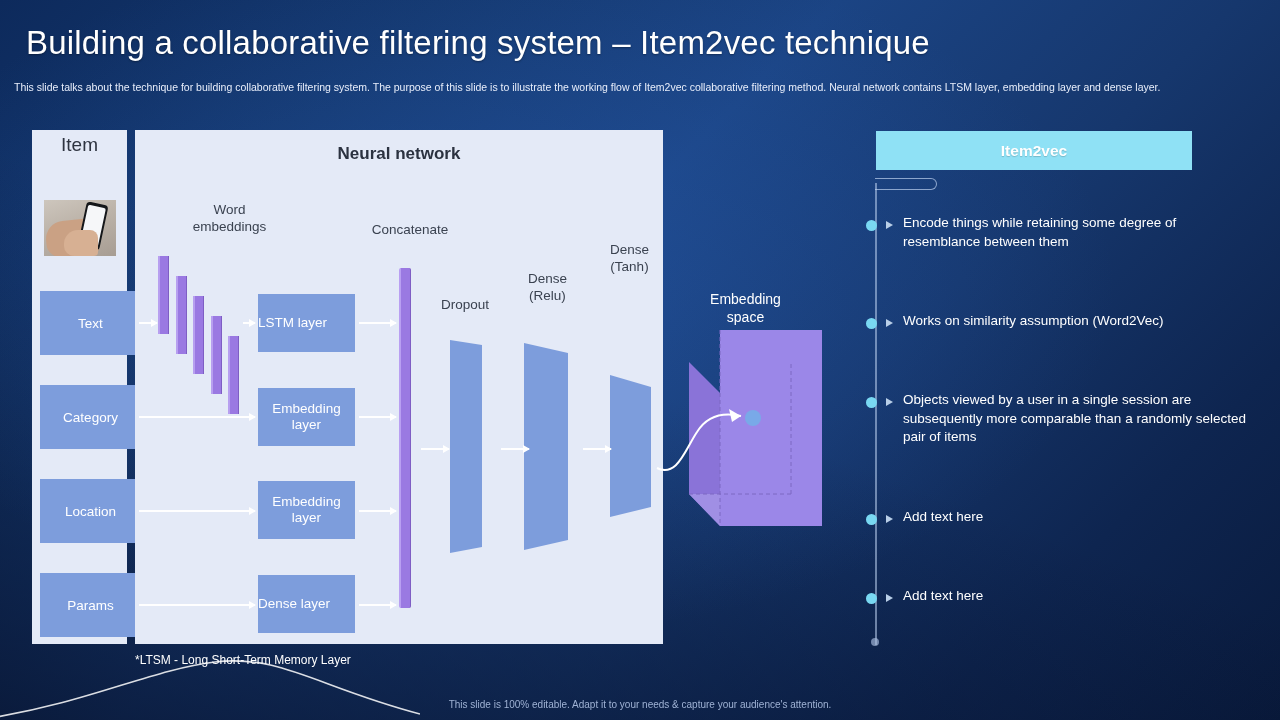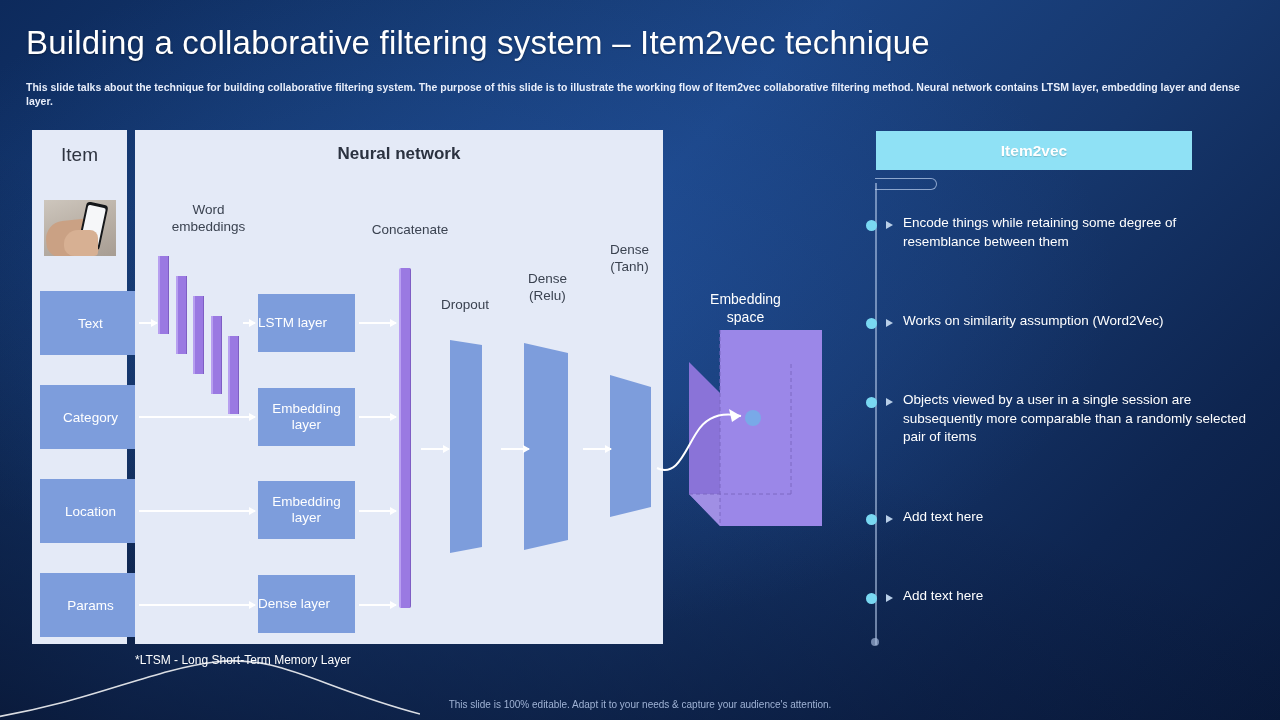--- a/index.html
+++ b/index.html
@@ -27,32 +27,32 @@
   .swoosh { position: absolute; left: 0; bottom: 0; width: 420px; height: 110px; pointer-events: none; }
 
   
   .title {
     position: absolute; left: 26px; top: 24px;
     font-size: 33px; font-weight: 400; color: #ffffff;
     letter-spacing: .2px; white-space: nowrap;
     text-shadow: 0 1px 2px rgba(0,0,0,.35);
   }
   .subtitle {
-    position: absolute; left: 26px; top: 80px; width: 1230px;
-    font-size: 10.5px; font-weight: bold; color: #e8eefb; line-height: 1.35;
+    position: absolute; left: 14px; top: 80px; width: 1230px;
+    font-size: 10.5px; font-weight: normal; color: #e8eefb; line-height: 1.35;
   }
 
   
   .item-panel {
     position: absolute; left: 32px; top: 130px;
     width: 95px; height: 514px;
     background: #e4eaf7;
   }
   .item-title {
-    position: absolute; left: 0; top: 14px; width: 100%;
+    position: absolute; left: 0; top: 4px; width: 100%;
     text-align: center; font-size: 19px; color: #2e3440;
   }
   .item-photo {
     position: absolute; left: 12px; top: 70px; width: 72px; height: 56px;
     background: linear-gradient(160deg,#cdc6bd 0%, #bdb4aa 40%, #a79d93 100%);
     overflow: hidden;
   }
   .phone-body {
     position: absolute; left: 38px; top: 3px; width: 22px; height: 46px;
     background: #15171a; border-radius: 4px; transform: rotate(12deg);
@@ -198,21 +198,21 @@
       <span>Location</span>
     </div>
     <div class="item-box" style="top:443px">
       <span>Params</span>
     </div>
   </div>
 
   <div class="nn-panel">
     <div class="nn-title">Neural network</div>
 
-    <div class="nn-label" style="left:11px; top:72px; width:125px;">
+    <div class="nn-label" style="left:32px; top:72px; width:125px;">
       <div>Word</div>
       <div>embeddings</div>
     </div>
     <div class="nn-label" style="left:215px; top:92px; width:120px;">Concatenate</div>
     <div class="nn-label" style="left:285px; top:167px; width:90px;">Dropout</div>
     <div class="nn-label" style="left:370px; top:141px; width:85px;">
       <div>Dense</div>
       <div>(Relu)</div>
     </div>
     <div class="nn-label" style="left:452px; top:112px; width:85px;">

